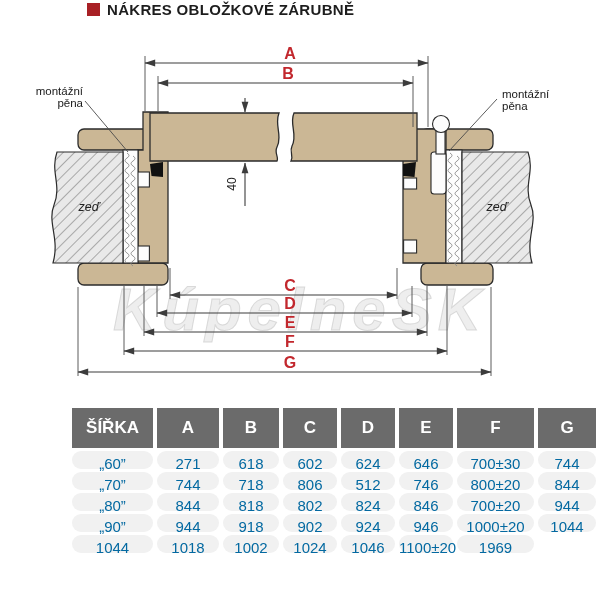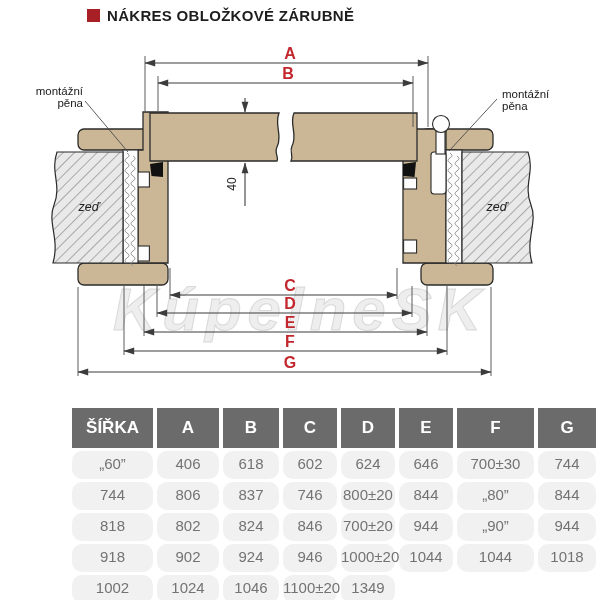--- a/index.html
+++ b/index.html
@@ -1,19 +1,19 @@
 <!DOCTYPE html>
 <html style="--wood: #cbb795; --red: #c2272d; --red-dark: #a82025; --hdr: #6b6b6b; --seal: #111111;"><head>
 <meta charset="utf-8">
 <style>
   html,body{margin:0;padding:0;background:#fff;}
   .page{position:relative;width:600px;height:600px;background:#fff;overflow:hidden;
         font-family:"Liberation Sans",sans-serif;}
   
-  .title-row{position:absolute;left:87px;top:7px;display:flex;align-items:center;gap:7px;}
+  .title-row{position:absolute;left:87px;top:1px;display:flex;align-items:center;gap:7px;}
   .title-bullet{width:13px;height:13px;background:var(--red-dark,#a82025);}
   .title-text{font-size:15px;font-weight:bold;color:#1d1d1d;letter-spacing:.3px;white-space:nowrap;}
   
   .diagram{position:absolute;left:0;top:0;}
   .wood{fill:var(--wood,#cbb795);stroke:#2b2b2b;stroke-width:1.3;}
   .whitepart{fill:#fdfdfd;stroke:#2b2b2b;stroke-width:1.1;}
   .dimline{stroke:#3c3c3c;stroke-width:1.1;fill:none;}
   .extline{stroke:#4a4a4a;stroke-width:0.9;fill:none;}
   .leader{stroke:#4a4a4a;stroke-width:0.9;fill:none;}
   .dimletter{fill:var(--red,#c2272d);font-size:16px;font-weight:bold;text-anchor:middle;}
@@ -21,22 +21,22 @@
   .wall-label{fill:#222;font-size:12.5px;font-style:italic;text-anchor:middle;}
   .thk-label{fill:#222;font-size:12px;text-anchor:middle;}
   .watermark{fill:#dedede;fill-opacity:.5;stroke:#c9c9c9;stroke-opacity:.65;stroke-width:1;
              font-size:60px;font-style:italic;font-weight:bold;letter-spacing:6px;text-anchor:middle;}
   
   .size-table{position:absolute;left:33px;top:408px;display:grid;
               grid-template-columns:81px 62px 56px 54px 54px 54px 77px 58px;
               column-gap:4px;row-gap:3px;margin-left:39px;}
   .size-table .th{background:var(--hdr,#6b6b6b);color:#fff;font-weight:bold;font-size:17px;
                   height:40px;line-height:40px;text-align:center;}
-  .size-table .td{background:#f1f1f1;color:#737373;font-size:15px;
-                  height:28px;line-height:26px;text-align:center;border-radius:10px;}
+  .size-table .td{background:#f1f1f1;color:#0369a1;font-size:15px;
+                  height:18px;line-height:26px;text-align:center;border-radius:10px;}
 </style>
 </head>
 <body>
 
 <div class="page">
 
   <div class="title-row">
     <div class="title-bullet"></div>
     <div class="title-text">NÁKRES OBLOŽKOVÉ ZÁRUBNĚ</div>
   </div>
@@ -149,30 +149,32 @@
   <div class="size-table">
       <div class="th">ŠÍŘKA</div>
       <div class="th">A</div>
       <div class="th">B</div>
       <div class="th">C</div>
       <div class="th">D</div>
       <div class="th">E</div>
       <div class="th">F</div>
       <div class="th">G</div>
       <div class="td">„60”</div>
-      <div class="td">406</div>
+      <div class="td">271</div>
       <div class="td">618</div>
       <div class="td">602</div>
       <div class="td">624</div>
       <div class="td">646</div>
       <div class="td">700±30</div>
       <div class="td">744</div>
+      <div class="td">„70”</div>
       <div class="td">744</div>
+      <div class="td">718</div>
       <div class="td">806</div>
-      <div class="td">837</div>
+      <div class="td">512</div>
       <div class="td">746</div>
       <div class="td">800±20</div>
       <div class="td">844</div>
       <div class="td">„80”</div>
       <div class="td">844</div>
       <div class="td">818</div>
       <div class="td">802</div>
       <div class="td">824</div>
       <div class="td">846</div>
       <div class="td">700±20</div>
@@ -184,16 +186,16 @@
       <div class="td">924</div>
       <div class="td">946</div>
       <div class="td">1000±20</div>
       <div class="td">1044</div>
       <div class="td">1044</div>
       <div class="td">1018</div>
       <div class="td">1002</div>
       <div class="td">1024</div>
       <div class="td">1046</div>
       <div class="td">1100±20</div>
-      <div class="td">1349</div>
+      <div class="td">1969</div>
     </div>
 
 </div>
 
 </body></html>

